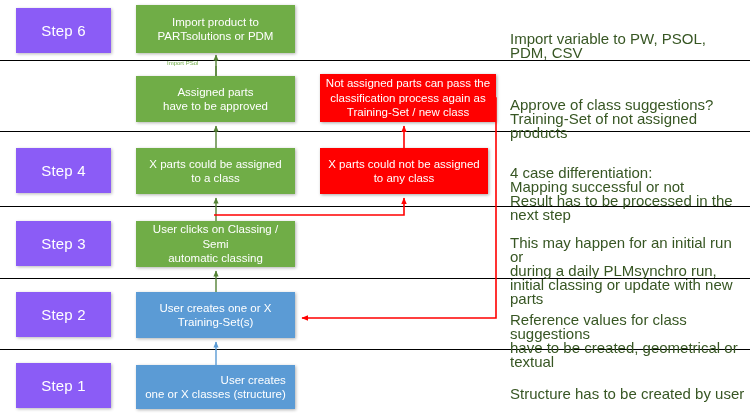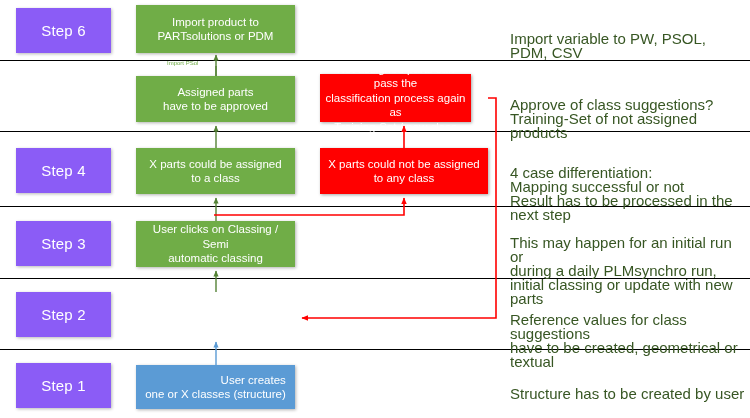--- a/index.html
+++ b/index.html
@@ -89,41 +89,45 @@
   <div class="node green" style="left:136px;top:5px;width:159px;height:48px;">
     <span class="txt">Import product to
 PARTsolutions or PDM</span>
   </div>
 
   <div class="node green" style="left:136px;top:76px;width:159px;height:46px;">
     <span class="txt">Assigned parts
 have to be approved</span>
   </div>
 
-  <div class="node red" style="left:320px;top:74px;width:151px;height:48px;">
+  <div class="node red" style="left:320px;top:74px;width:176px;height:48px;">
     <span class="txt">Not assigned parts can pass the
 classification process again as
 Training-Set / new class</span>
   </div>
 
   <div class="node green" style="left:136px;top:148px;width:159px;height:46px;">
     <span class="txt">X parts could be assigned
 to a class</span>
   </div>
 
   <div class="node red" style="left:320px;top:148px;width:168px;height:46px;align-items:center;">
     <span class="txt">X parts could not be assigned
 to any class</span>
   </div>
 
   <div class="node green" style="left:136px;top:221px;width:159px;height:46px;">
     <span class="txt">User clicks on Classing / Semi
 automatic classing</span>
   </div>
 
+  <div class="node blue" style="left:136px;top:292px;width:159px;height:46px;">
+    <span class="txt">User creates one or X
+Training-Set(s)</span>
+  </div>
 
   <div class="node blue" style="left:136px;top:365px;width:159px;height:44px;text-align:right;">
     <span class="txt">User creates
 one or X classes (structure)</span>
   </div>
 
   <div class="edge-label" style="left:167px;top:60px;">
     <span>Import PSol</span>
   </div>
 

